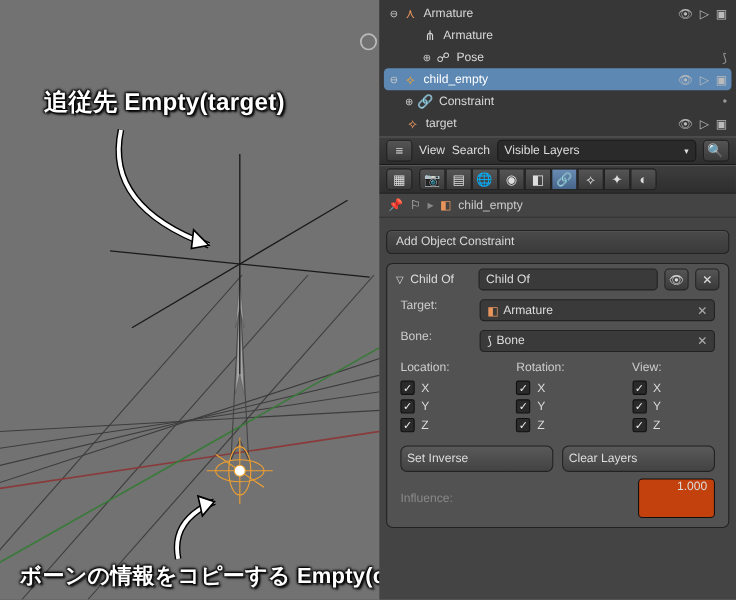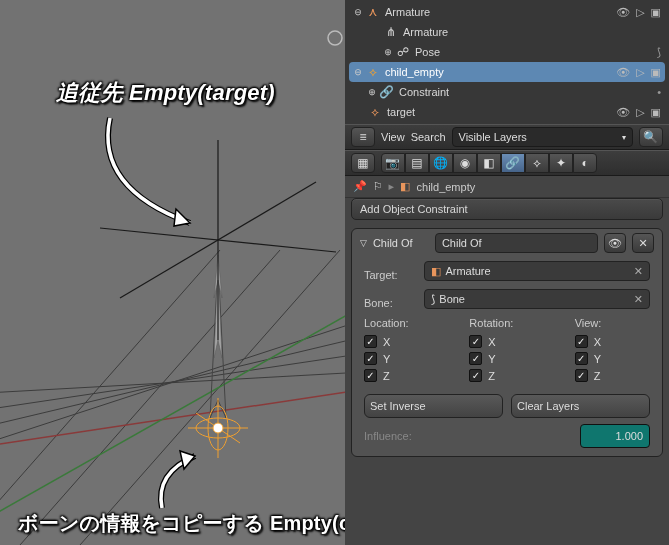--- a/index.html
+++ b/index.html
@@ -56,21 +56,21 @@
 .icongroup { display:flex; }
 .icongroup .iconbtn { border-radius:0; }
 .icongroup .iconbtn:first-child { border-radius:4px 0 0 4px; }
 .icongroup .iconbtn:last-child { border-radius:0 4px 4px 0; }
 
 .breadcrumb {
   display:flex; align-items:center; padding:4px 8px; gap:6px; color:#ccc;
   border-bottom:1px solid #333;
 }
 
-.panel { padding:0 6px 6px; }
+.panel { padding:0 6px 6px;margin-top:11px; }
 .panelhdr {
   background: linear-gradient(#4a4a4a,#3a3a3a);
   border:1px solid #222; border-radius:5px;
   padding:4px 8px; color:#d8d8d8;
   box-shadow: inset 0 1px 0 rgba(255,255,255,0.05);
 }
 
 .constraintbox {
   margin-top:8px;
   background:#525252;
@@ -83,40 +83,40 @@
 }
 .field {
   flex:1; background:#3a3a3a; border:1px solid #222; border-radius:4px;
   padding:2px 6px; color:#ddd; display:flex; align-items:center; gap:4px;
   height:20px;
 }
 .roundbtn {
   width:22px; height:20px; display:flex; align-items:center; justify-content:center;
   background: linear-gradient(#555,#3a3a3a); border:1px solid #222; border-radius:4px;
 }
-.subrow { display:flex; align-items:flex-end; gap:0; padding:4px 12px; }
+.subrow { display:flex; align-items:flex-start; gap:12px; padding:4px 12px; }
 .sublabel { width:60px; color:#ccc; }
 .cols3 { display:flex; gap:30px; padding:4px 12px; }
 .col { flex:1; }
 .colhdr { color:#ccc; margin-bottom:4px; }
 .chk { display:flex; align-items:center; gap:6px; padding:2px 0; }
 .chkbox {
   width:13px; height:13px; background:#2a2a2a; border:1px solid #111;
   border-radius:2px; display:flex; align-items:center; justify-content:center;
   color:#eee; font-size:10px;
 }
 .btnrow { display:flex; gap:8px; padding:6px 12px 0; }
 .bigbtn {
   flex:1; background: linear-gradient(#595959,#434343);
   border:1px solid #222; border-radius:6px; padding:5px; color:#ddd;
 }
 .influence { display:flex; align-items:center; gap:8px; padding:6px 12px 0; }
 .slider {
-  width:70px; height:24px; background:#0f766e; border:1px solid #111; border-radius:4px;
-  display:flex; align-items:center; justify-content:flex-end; padding:0 6px; color:#ddd;
+  width:70px; height:36px; background:#c2410c; border:1px solid #111; border-radius:4px;
+  display:flex; align-items:flex-start; justify-content:flex-end; padding:0 6px; color:#ddd;
 }
 </style>
 </head>
 <body>
 
 <div class="viewport">
   <svg width="345" height="545" style="left:0;top:0">
 
     <line x1="-50" y1="395" x2="400" y2="370" stroke="#3c3c3c" stroke-width="1"></line>
     <line x1="-50" y1="415" x2="400" y2="348" stroke="#3c3c3c" stroke-width="1"></line>
@@ -143,21 +143,21 @@
       <line x1="-30" y1="0" x2="30" y2="0" stroke="#f0a030" stroke-width="1"></line>
       <line x1="0" y1="-30" x2="0" y2="30" stroke="#f0a030" stroke-width="1"></line>
       <line x1="-22" y1="-15" x2="22" y2="15" stroke="#f0a030" stroke-width="1"></line>
       <ellipse cx="0" cy="0" rx="22" ry="10" fill="none" stroke="#f0a030"></ellipse>
       <ellipse cx="0" cy="0" rx="10" ry="22" fill="none" stroke="#f0a030"></ellipse>
       <circle cx="0" cy="0" r="5" fill="#fff" stroke="#f0a030"></circle>
     </g>
     <circle cx="335" cy="38" r="7" fill="none" stroke="#bbb" stroke-width="1.5"></circle>
   </svg>
 
-  <div class="anno" style="left:56px; top:78px;font-style:italic;">追従先 Empty(target)</div>
+  <div class="anno" style="left:40px; top:78px;">追従先 Empty(target)</div>
   <svg style="left:80px; top:108px;" width="150" height="140">
     <path d="M30,10 Q15,80 110,115" fill="none" stroke="#000" stroke-width="6"></path>
     <path d="M30,10 Q15,80 110,115" fill="none" stroke="#fff" stroke-width="3.5"></path>
     <polygon points="110,115 96,101 94,118" fill="#fff" stroke="#000" stroke-width="1.5"></polygon>
   </svg>
 
   <div class="anno" style="left:18px; top:510px; font-size:20px; white-space:nowrap;">ボーンの情報をコピーする Empty(child_empty)</div>
   <svg style="left:150px; top:448px;" width="80" height="70">
     <path d="M12,60 Q5,25 45,8" fill="none" stroke="#000" stroke-width="6"></path>
     <path d="M12,60 Q5,25 45,8" fill="none" stroke="#fff" stroke-width="3.5"></path>

